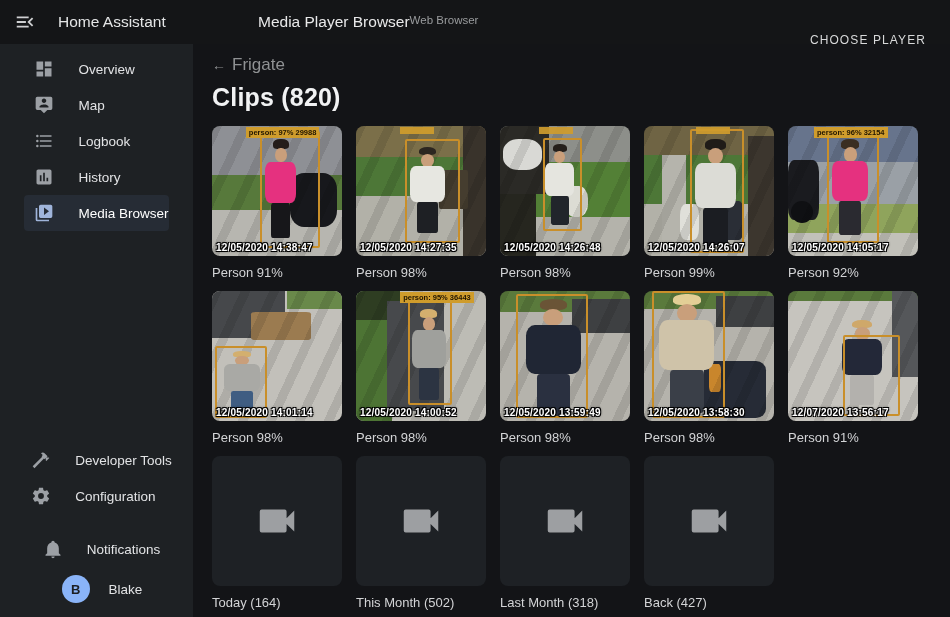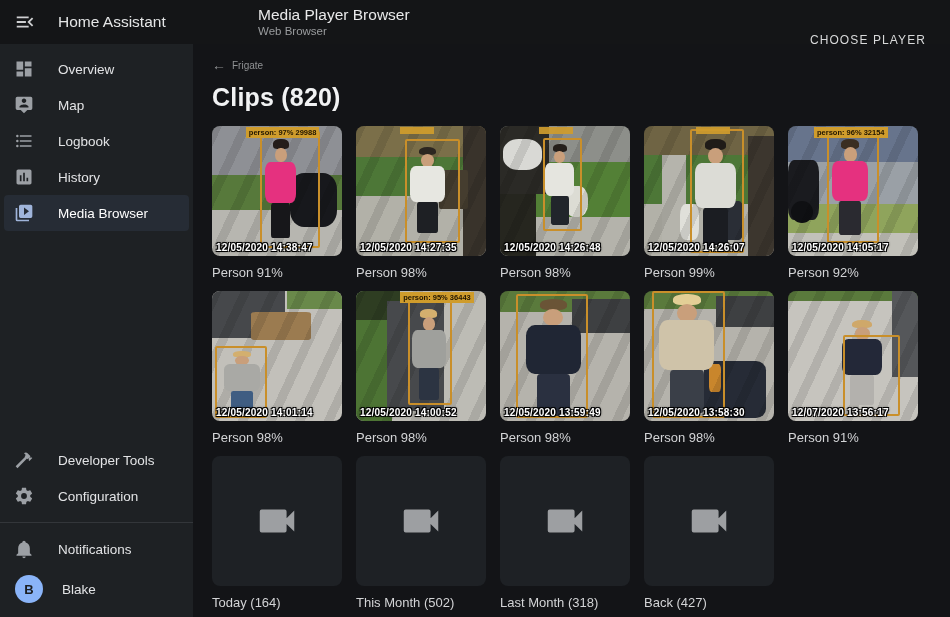--- a/index.html
+++ b/index.html
@@ -12,33 +12,33 @@
   svg { display:block; }
 
   
   .topbar {
     position:absolute; top:0; left:0; right:0; height:44px;
     background:#141517; display:flex; align-items:center; z-index:5;
   }
   .topbar-left { width:193px; flex:none; display:flex; align-items:center; padding-left:14px; }
   .menu-btn { width:22px; height:22px; color:#cfd0d2; cursor:pointer; flex:none; }
   .app-title { margin-left:22px; font-size:15.5px; color:#e4e5e6; white-space:nowrap; }
-  .topbar-center { padding-left:65px; display:flex; flex-direction:column; justify-content:flex-start; }
+  .topbar-center { padding-left:65px; display:flex; flex-direction:row; justify-content:flex-start; }
   .screen-title { font-size:15.5px; color:#e9e9ea; line-height:18px; }
   .screen-subtitle { font-size:11.5px; color:#9a9c9e; line-height:14px; }
   .topbar-right { margin-left:auto; padding-right:16px; }
   .choose-player {
     background:none; border:none; color:#d8d9da; font-family:inherit;
     font-size:12px; font-weight:500; letter-spacing:1.1px; cursor:pointer; padding:8px 8px;margin-top:36px;
   }
 
   
   .sidebar {
     position:absolute; top:44px; left:0; bottom:0; width:193px;
-    background:#1e2124; display:flex; flex-direction:column; padding-top:7px; z-index:4;
+    background:#1e2124; display:flex; flex-direction:column; padding-top:7px; z-index:4;align-items:center;
   }
   .nav-item {
     height:36px; display:flex; align-items:center; padding-left:10px;
     margin:0 4px; border-radius:4px; cursor:pointer; flex:none;
   }
   .nav-item.selected { background:#262c35; }
   .nav-icon { width:20px; height:20px; color:#9ca0a5; flex:none; }
   .nav-item.selected .nav-icon { color:#9fb4da; }
   .nav-label { margin-left:24px; font-size:13.5px; color:#e2e3e5; white-space:nowrap; }
   .nav-item.selected .nav-label { color:#ffffff; font-weight:500; }
@@ -51,21 +51,21 @@
   }
   .user-name { margin-left:19px; font-size:13.5px; color:#e2e3e5; }
 
   
   .content {
     position:absolute; left:193px; top:44px; right:0; bottom:0;
     background:#131417; padding:12px 0 0 19px; overflow:hidden;
   }
   .breadcrumb { display:flex; align-items:center; gap:6px; height:18px; cursor:pointer; width:max-content; }
   .breadcrumb .arrow { color:#8f9193; font-size:14px; line-height:18px; }
-  .breadcrumb .crumb-label { color:#8f9193; font-size:10px; }
+  .breadcrumb .crumb-label { color:#8f9193; font-size:17px; }
   .page-title { margin:9px 0 0; font-size:25px; font-weight:700; color:#f1f2f3; letter-spacing:.2px; }
 
   .grid {
     display:grid; grid-template-columns:repeat(5,130px);
     column-gap:14px; row-gap:9px; margin-top:14px;
   }
   .cell { width:130px; }
   .thumb {
     width:130px; height:130px; border-radius:8px; position:relative; overflow:hidden;
     background:#222; cursor:pointer;

